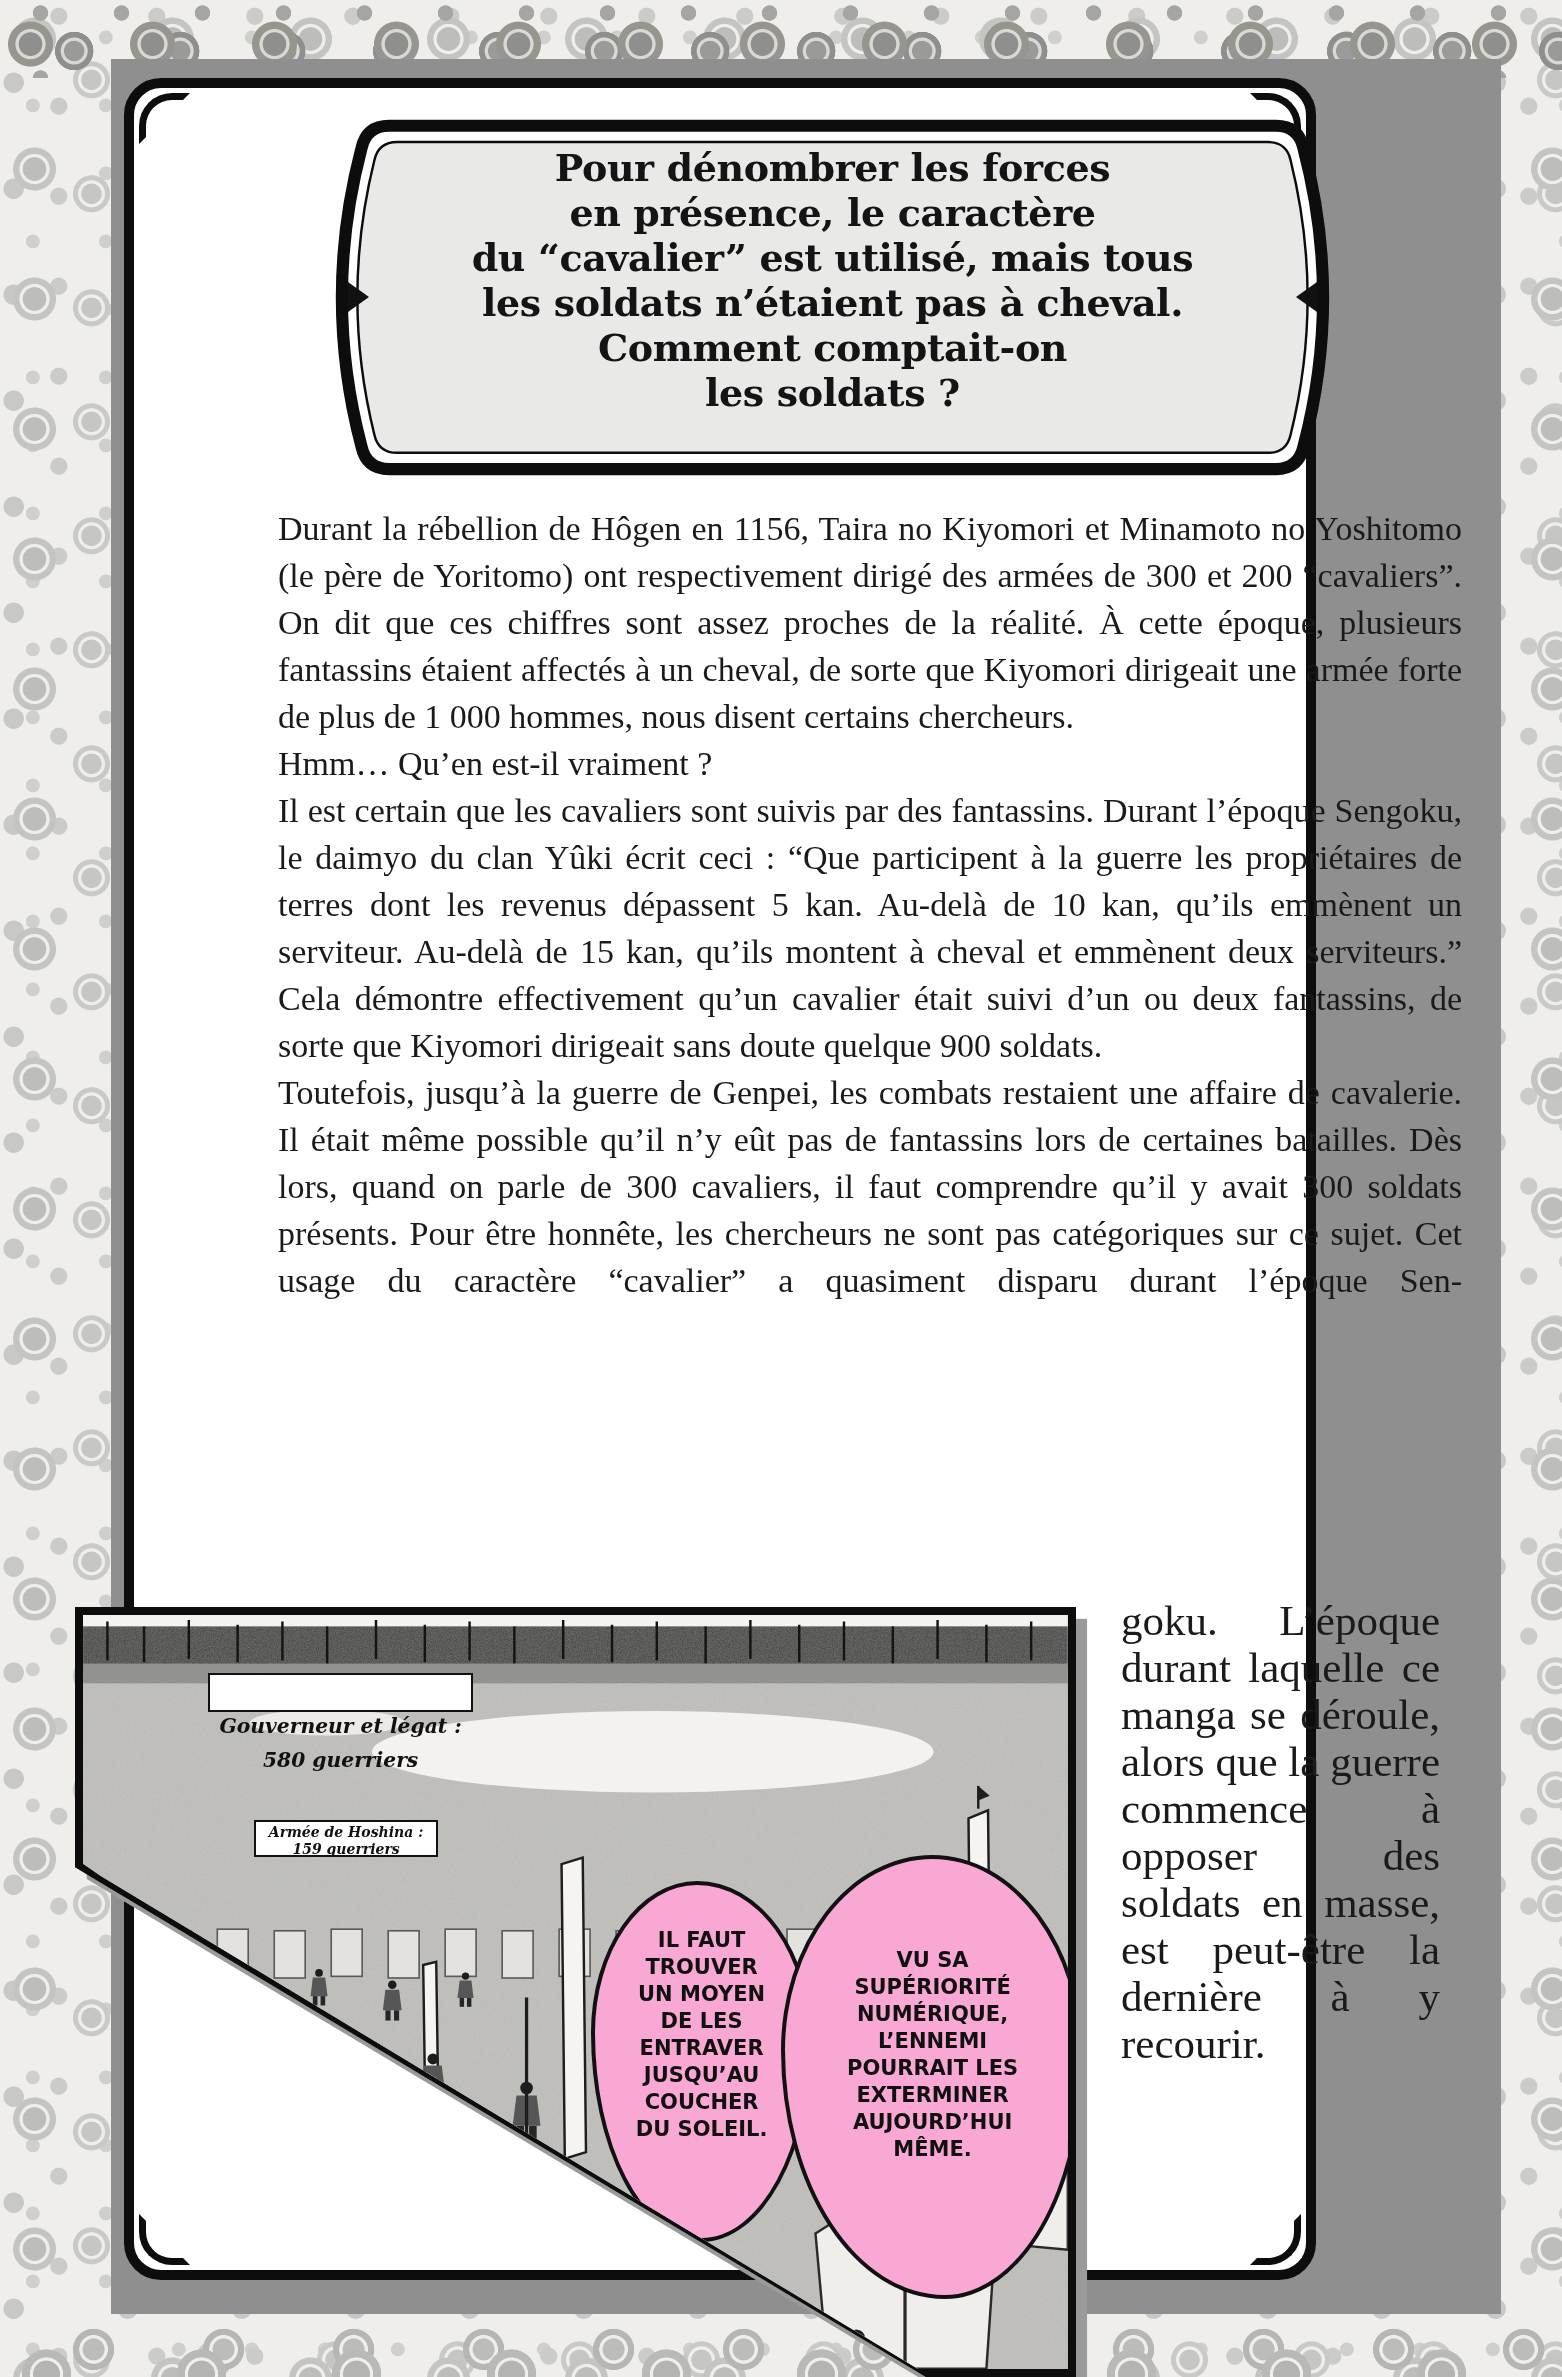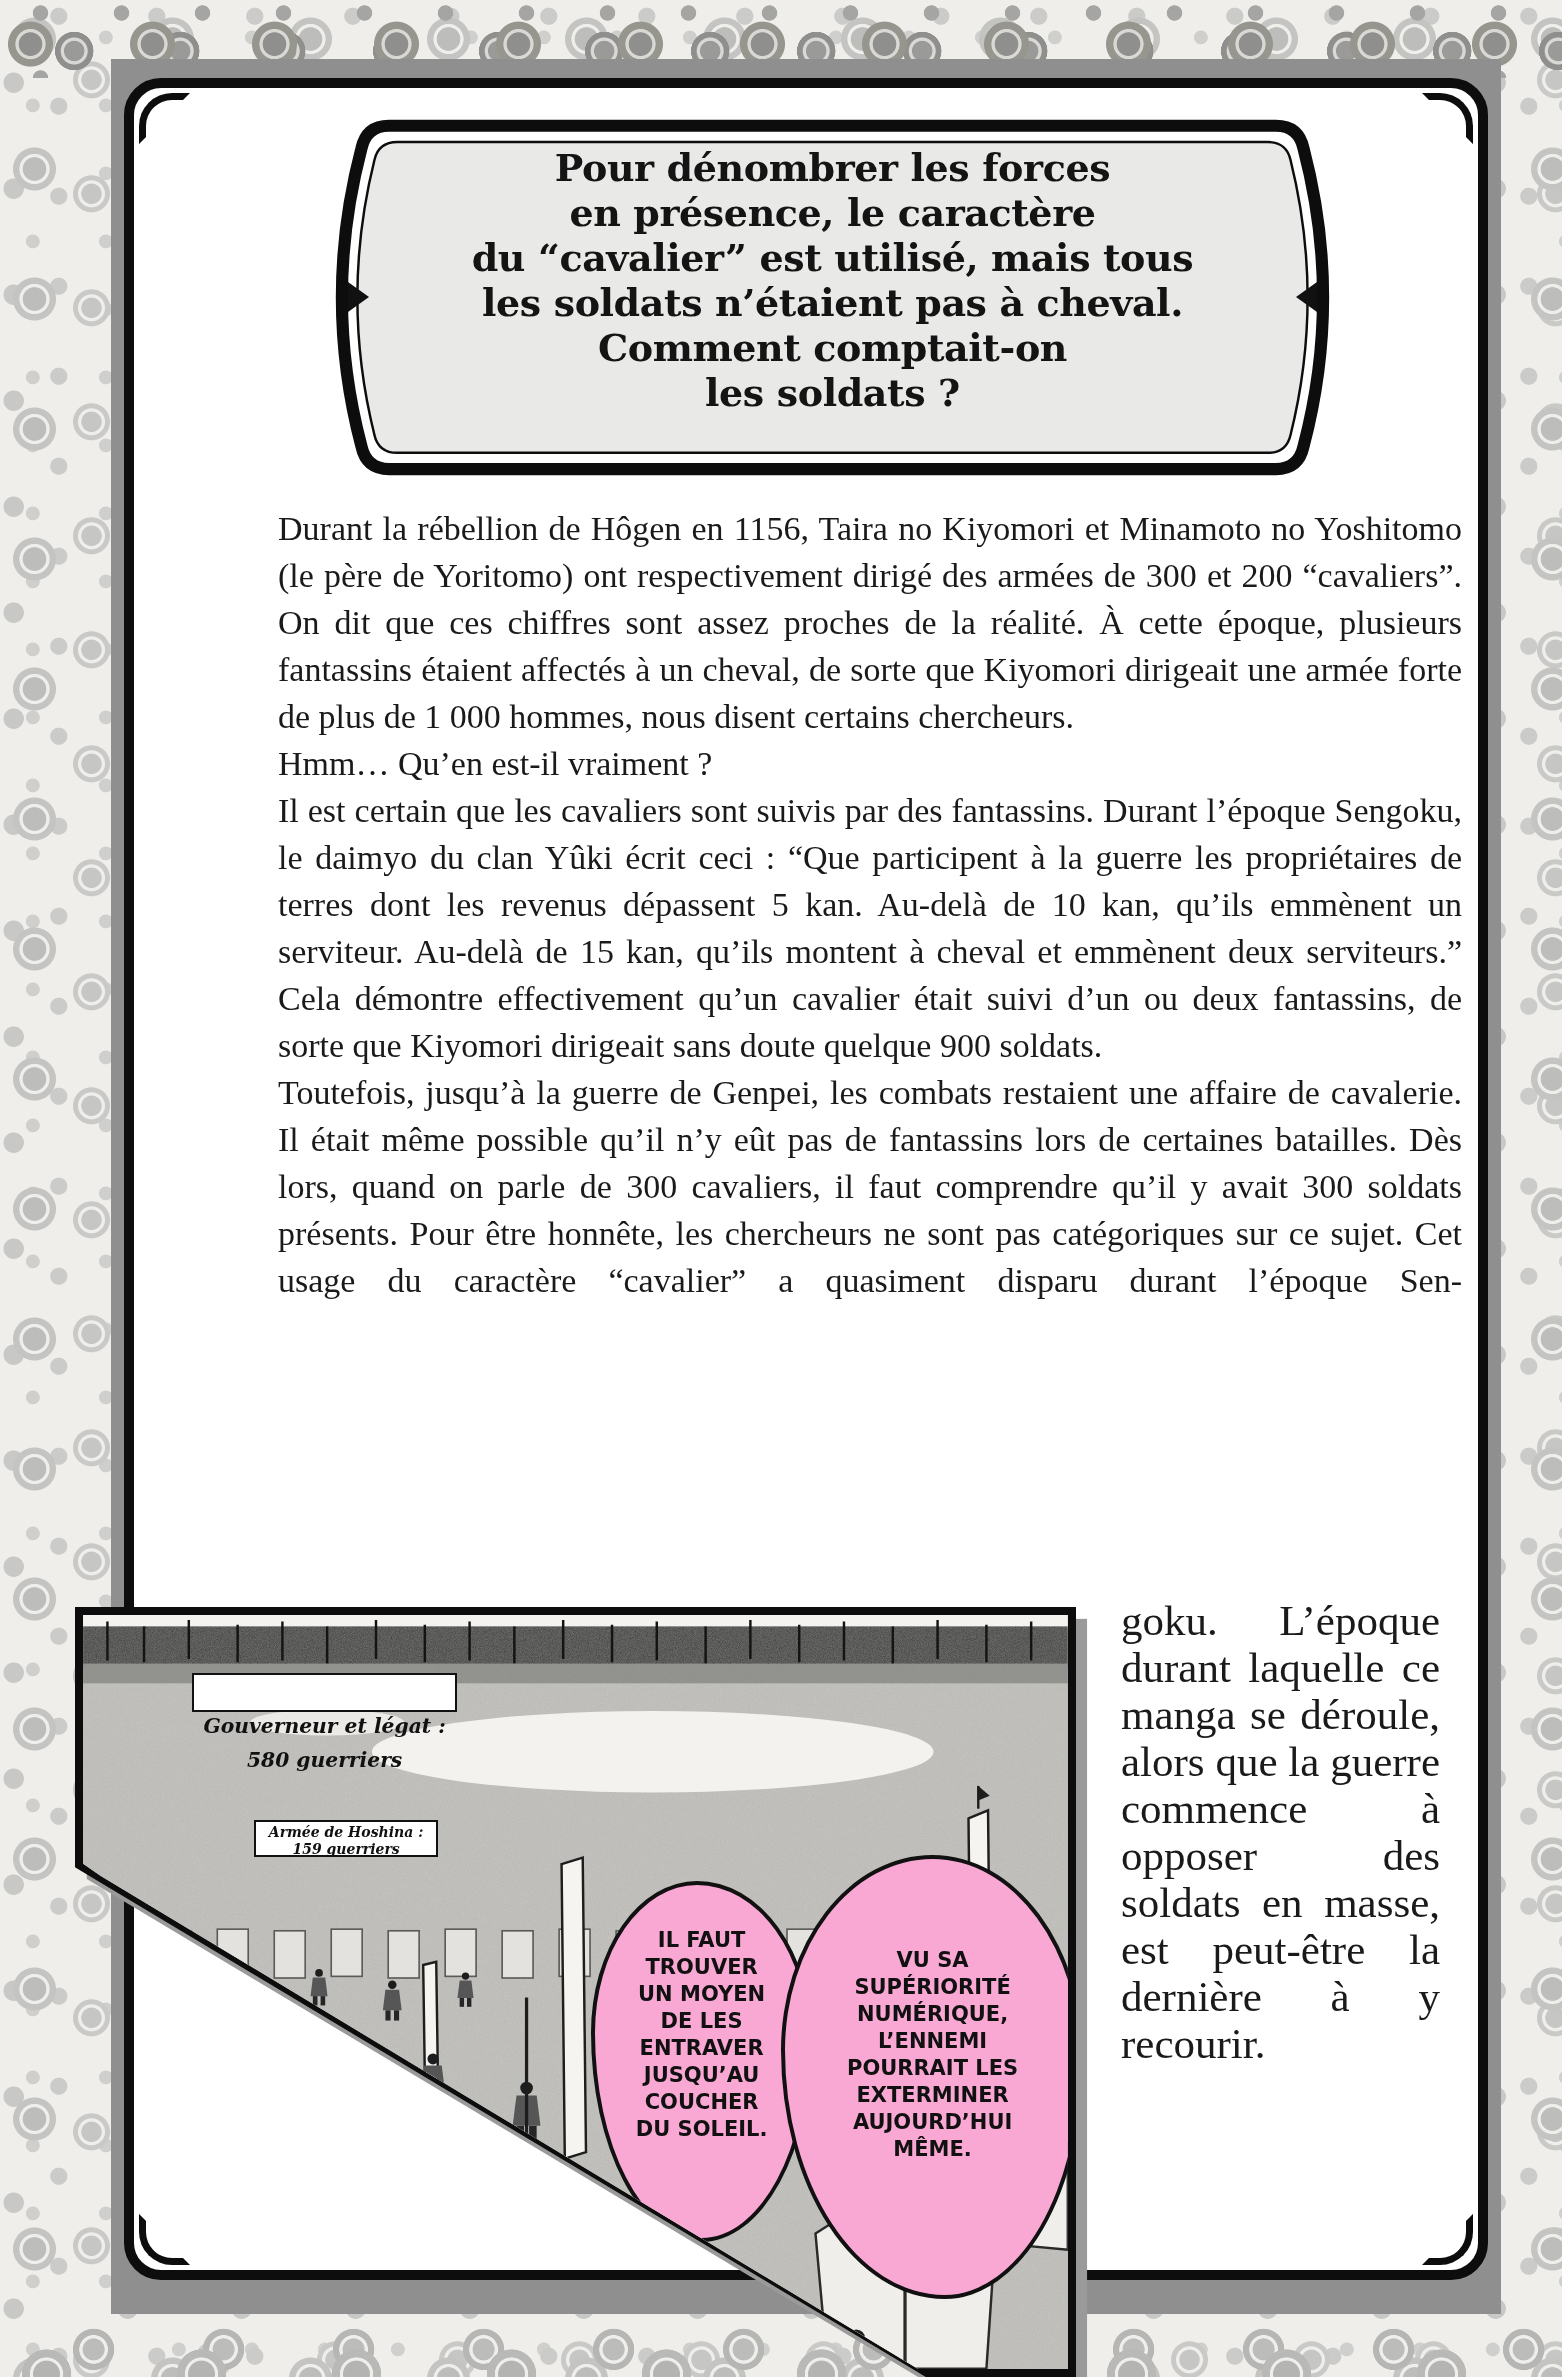--- a/index.html
+++ b/index.html
@@ -33,21 +33,21 @@
       radial-gradient(circle at 30% 55%, #b4b4b2 0 13px, #efeeeb 14px 16.3px, #b9b9b7 17px 24.4px, transparent 25px),
       radial-gradient(circle at 72% 40%, #bcbcba 0 10.6px, #efeeeb 11.4px 14px, #b6b6b4 14.7px 20.3px, transparent 21px);
     background-size:155px 122px, 130px 106px;
   }
   
   .page-shadow {
     position:absolute; left:111px; top:59px; width:1390px; height:2255px;
     background:#8f8f8f; z-index:1;
   }
   .page {
-    position:absolute; left:124px; top:78px; width:1364px; height:2202px;
+    position:absolute; left:124px; top:78px; width:1192px; height:2202px;
     background:#ffffff; border:10.6px solid #0d0d0d; border-radius:37px;
     box-sizing:border-box; z-index:2;
   }
   .corner { position:absolute; width:37px; height:37px; border:7.3px solid transparent;
     border-top-color:#0d0d0d; border-left-color:#0d0d0d; border-top-left-radius:33px; }
   .corner.tl { left:4.9px;  top:4.9px; }
   .corner.tr { right:4.9px; top:4.9px;    transform:rotate(90deg); }
   .corner.br { right:4.9px; bottom:4.9px; transform:rotate(180deg); }
   .corner.bl { left:4.9px;  bottom:4.9px; transform:rotate(270deg); }
 
@@ -91,21 +91,21 @@
   .panel-inner {
     position:absolute; inset:8.1px; background:#c9c8c4; overflow:hidden;
     clip-path:polygon(0 0, 100% 0, 100% 100%, 84.8% 100%, 1.8% 34.6%, 0 33%);
   }
   .panel-inner > svg { position:absolute; inset:0; }
   .caption {
     position:absolute; background:#fff; border:2.4px solid #111; box-sizing:border-box;
     font-family:"DejaVu Serif", serif; font-style:italic; font-weight:bold;
     color:#111; text-align:center; white-space:pre-line;
   }
-  .caption.c1 { left:109px; top:58px;  width:265px; height:39px; font-size:20.3px; line-height:34px; }
+  .caption.c1 { left:125px; top:58px;  width:265px; height:39px; font-size:20.3px; line-height:34px; }
   .caption.c2 { left:171px; top:205px; width:184px; height:37px; font-size:14px; line-height:16.3px; padding-top:2.4px; }
   .bubble {
     position:absolute; background:#f9a8d4; border:4.1px solid #111; box-sizing:border-box;
     display:flex; justify-content:center;
   }
   .bubble .bubble-text {
     font-family:"DejaVu Sans", sans-serif; font-weight:bold;
     font-size:21px; line-height:27px; color:#111; text-align:center; white-space:pre-line;
   }
   .bubble.b1 { left:508px; top:266px; width:221px; height:361px;

